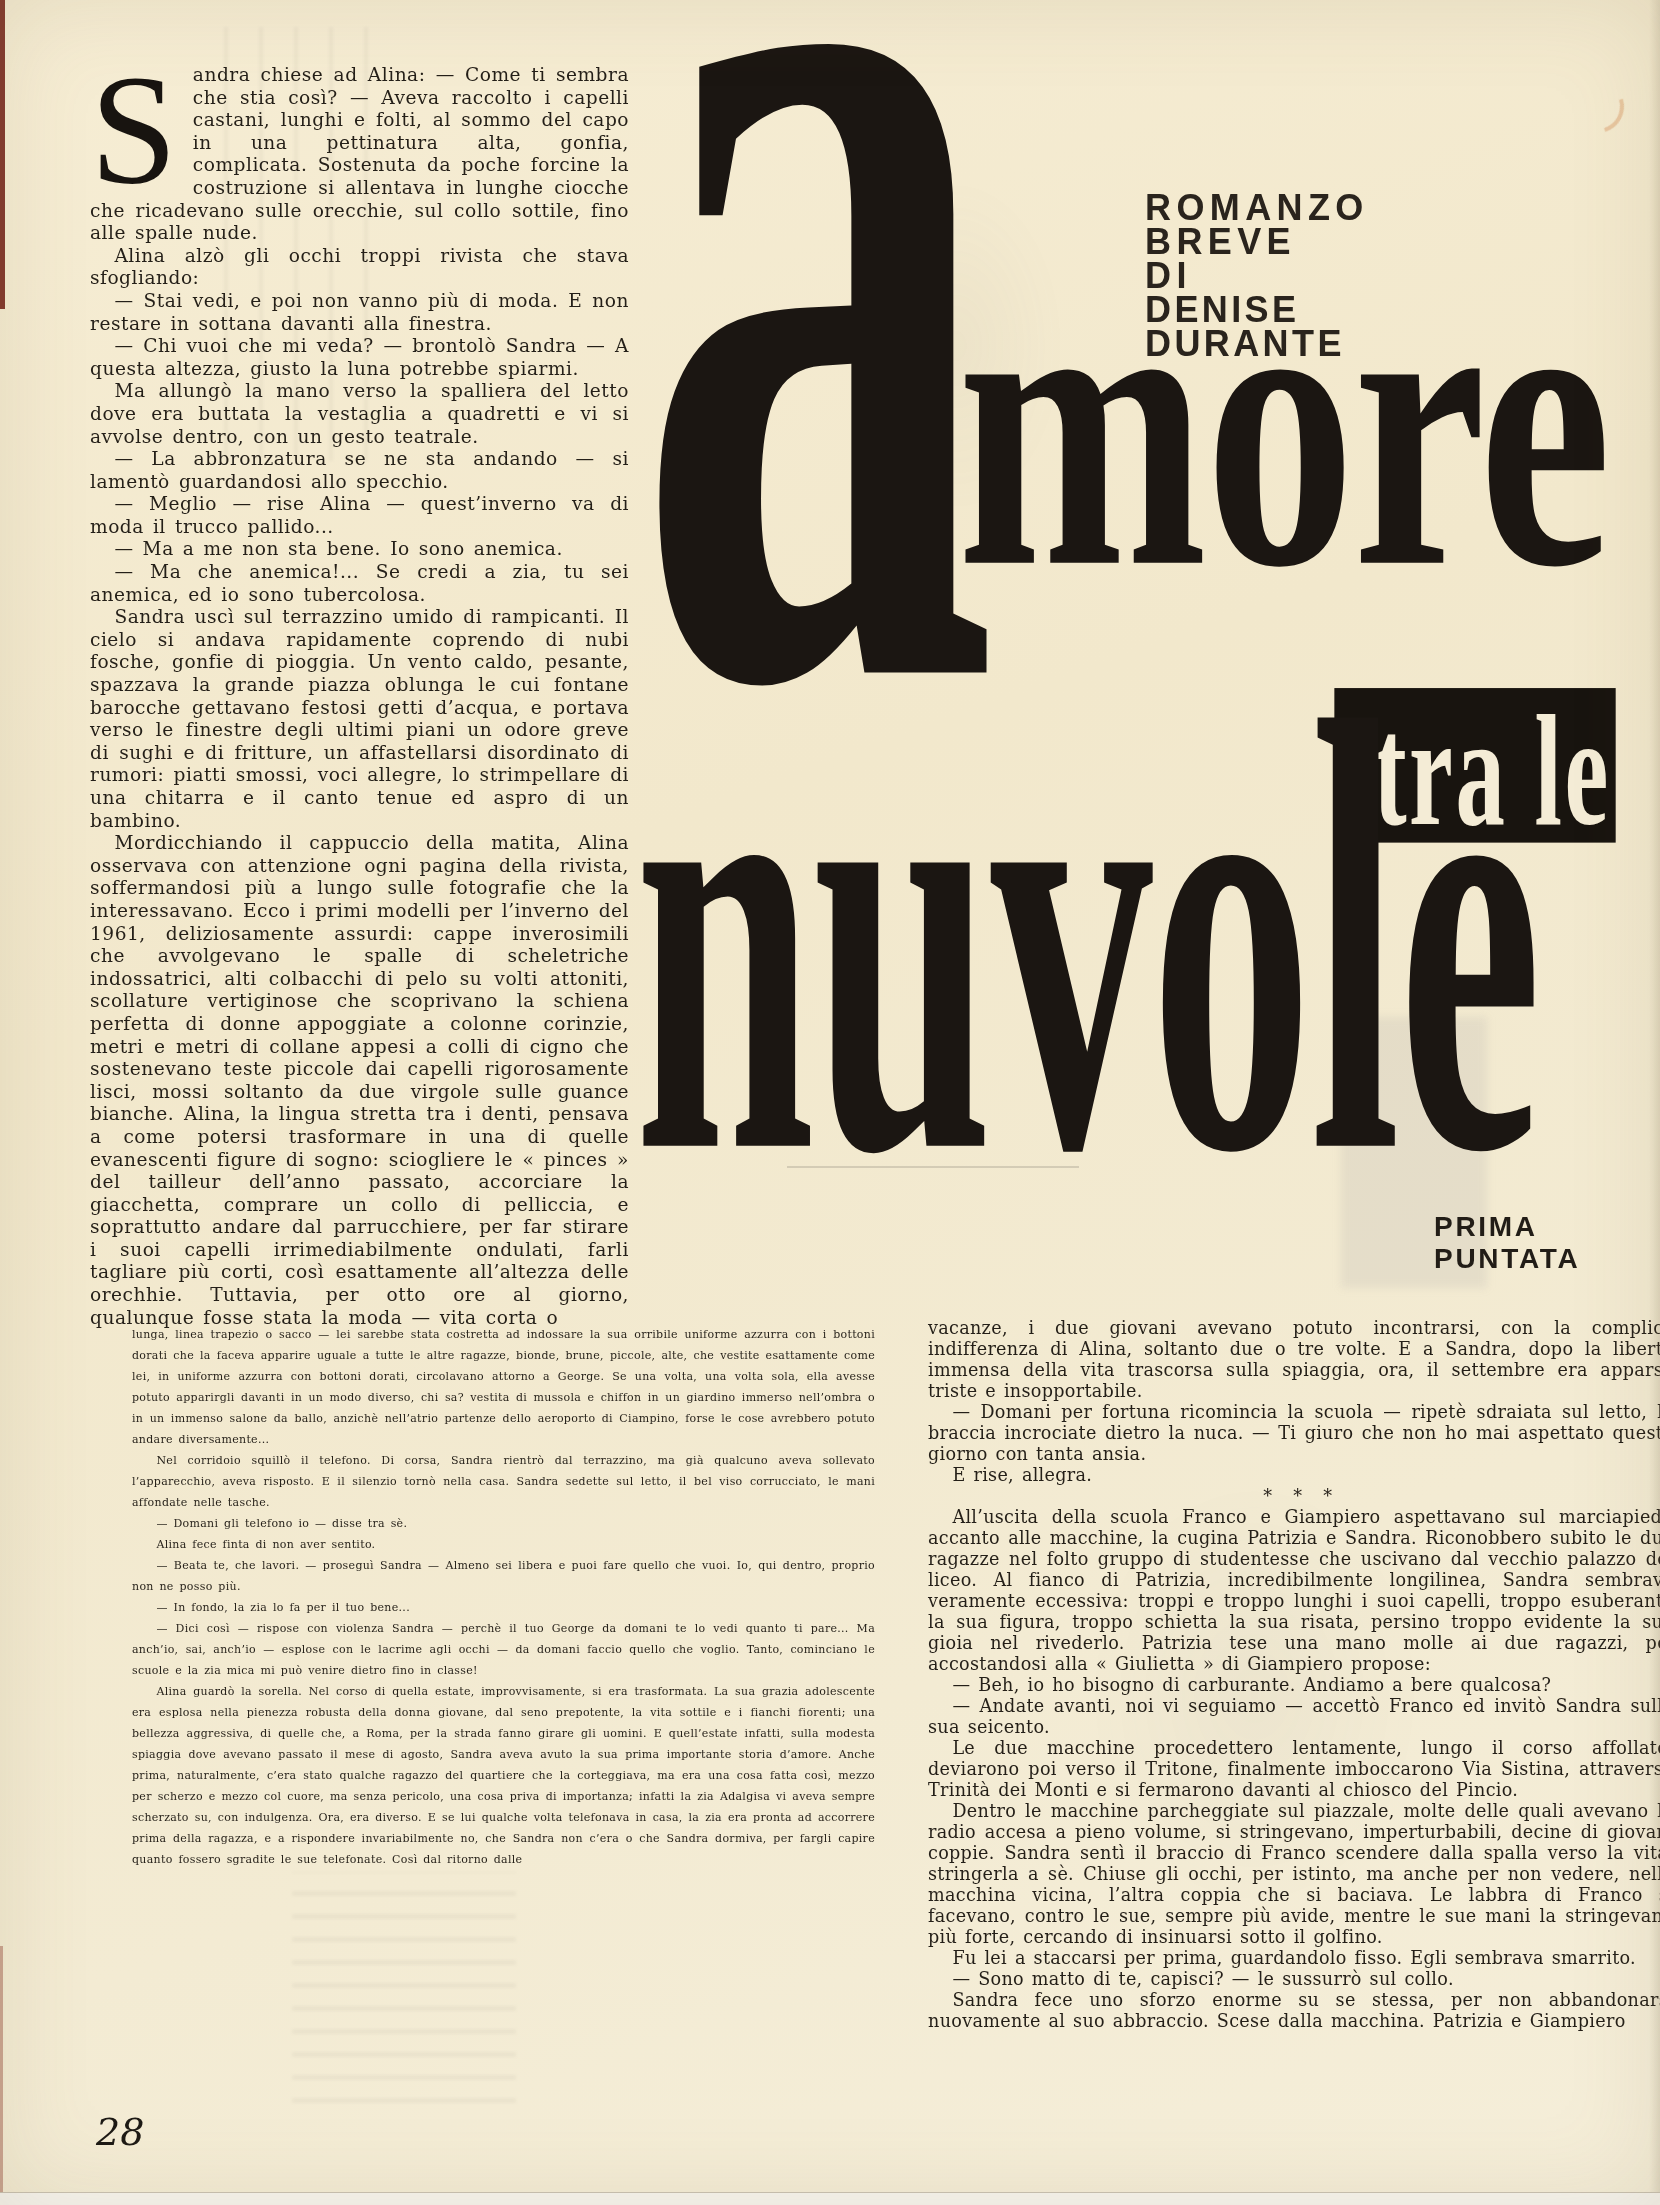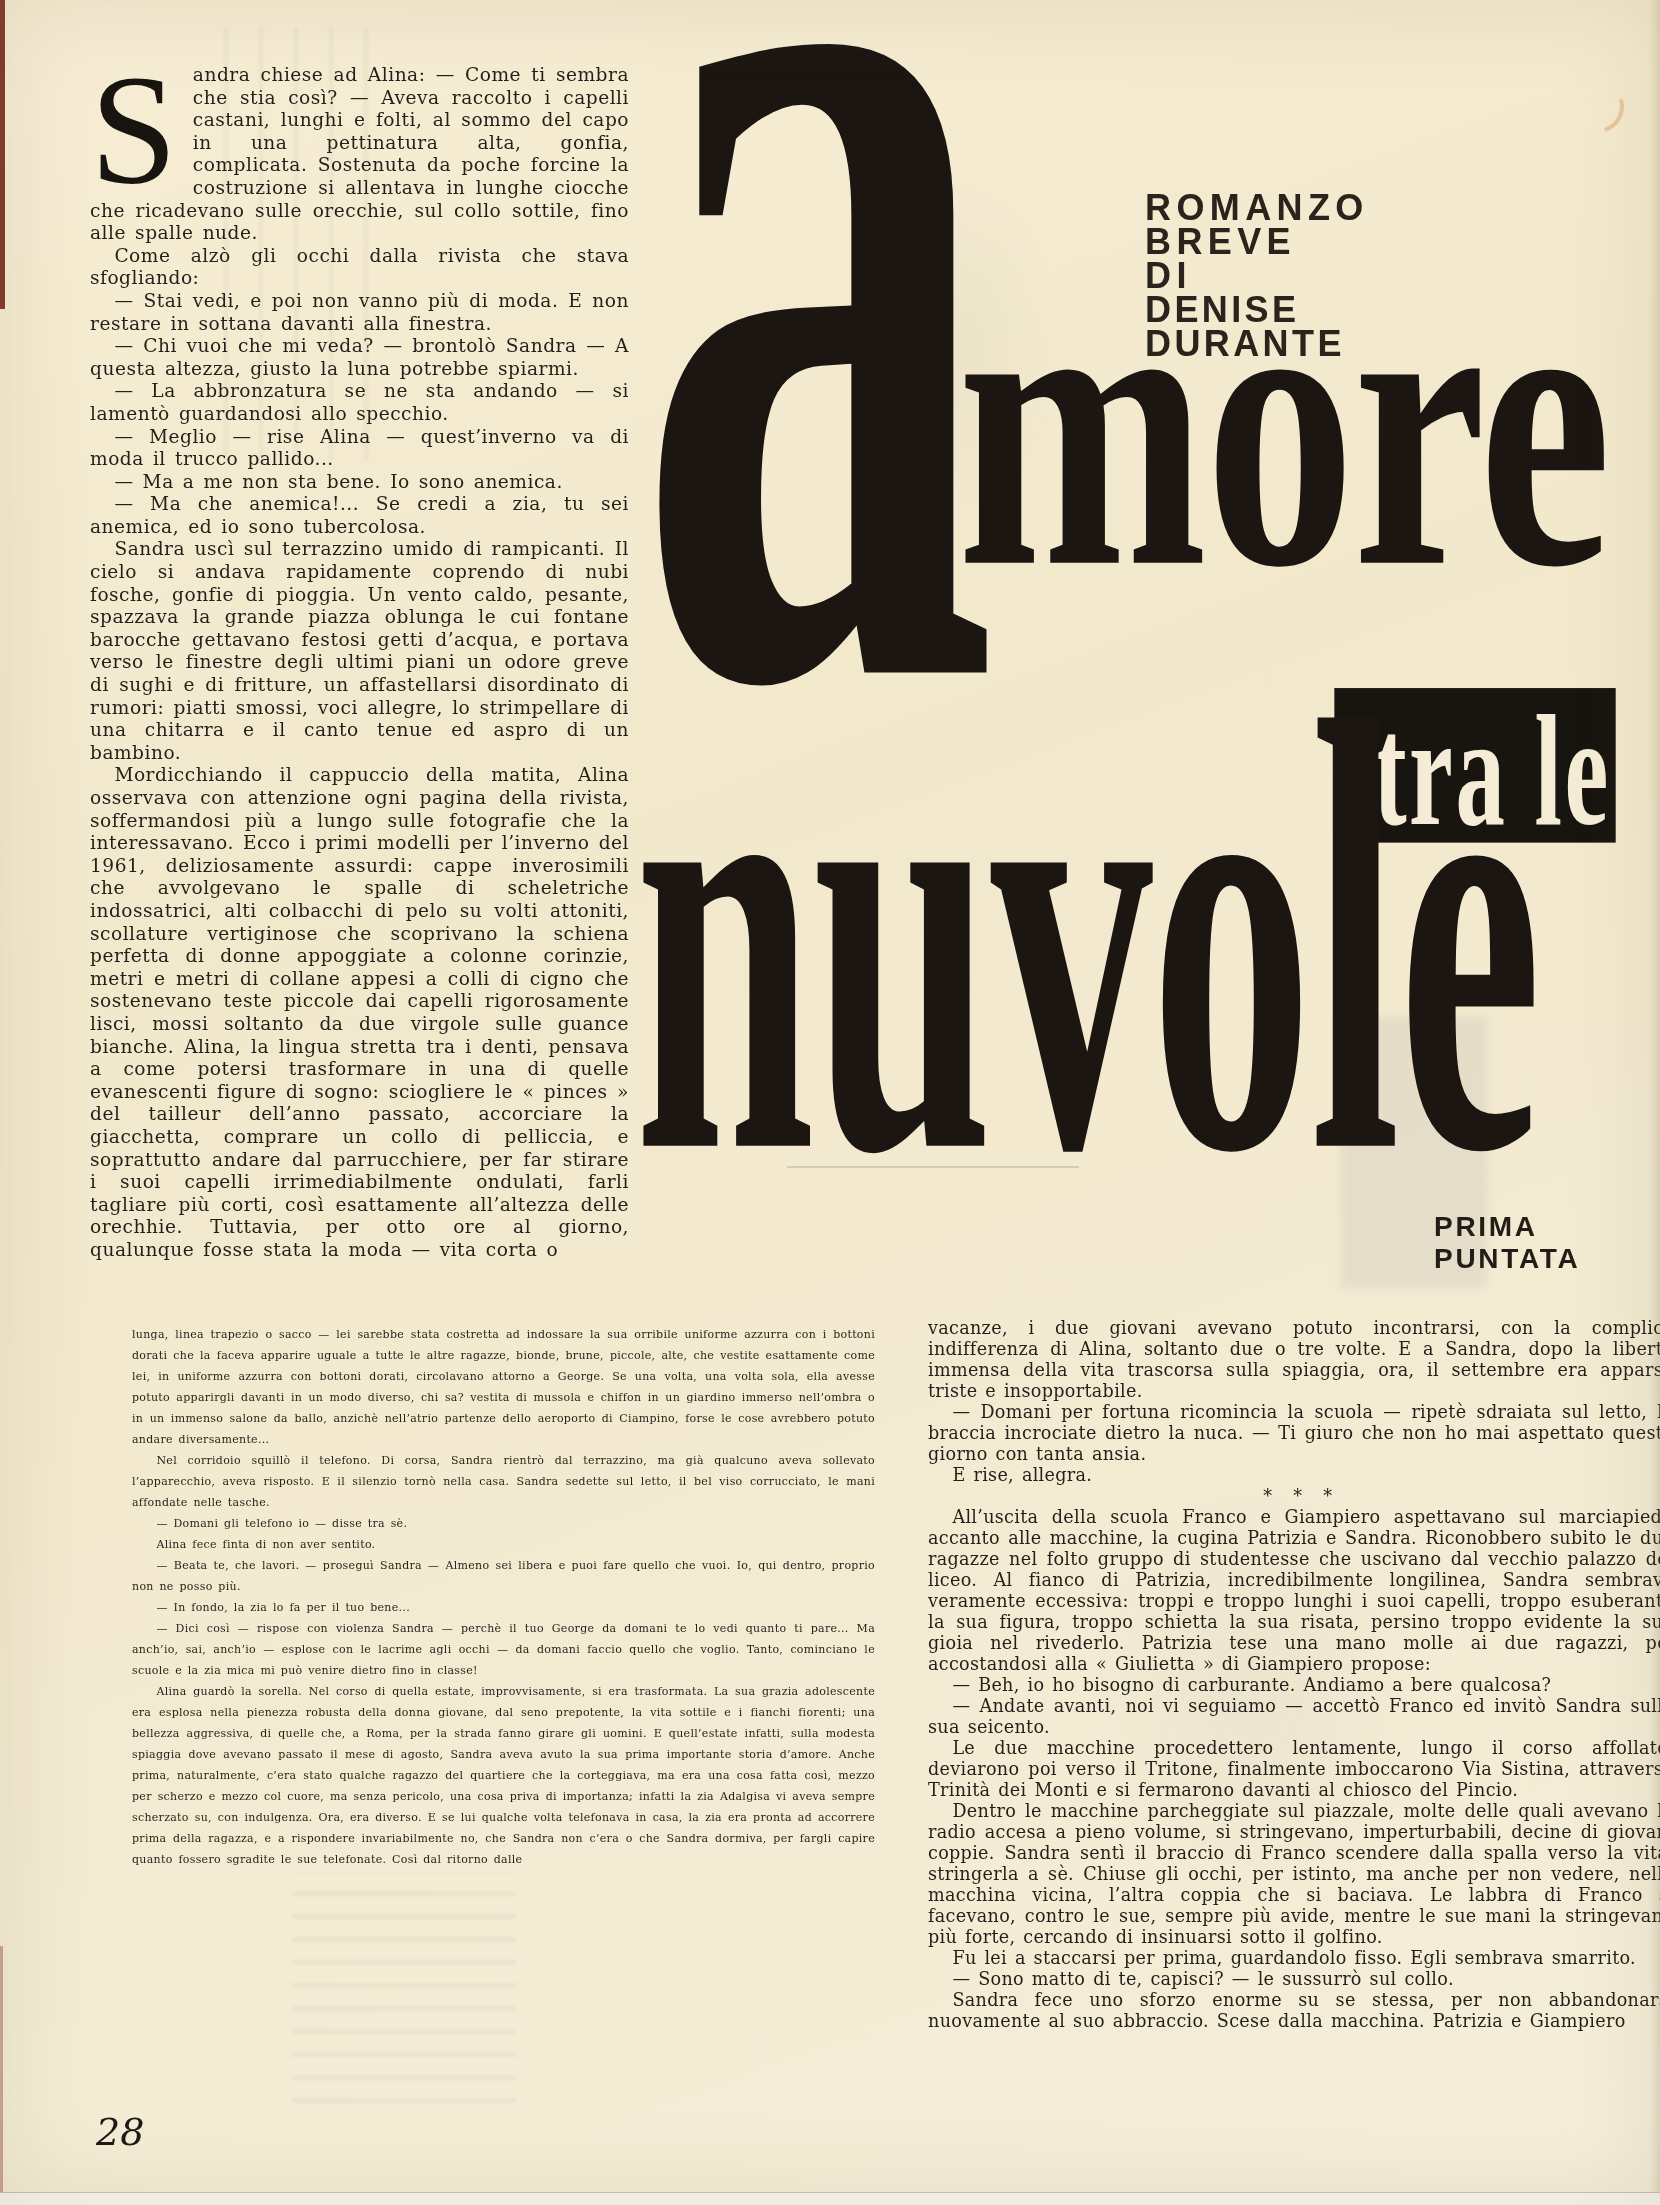--- a/index.html
+++ b/index.html
@@ -118,23 +118,24 @@
     <text class="title-text" transform="translate(936,1690) scale(0.525,1)" font-size="910" letter-spacing="-6">nuvole</text>
   </svg>
 
   <div id="episode">PRIMA PUNTATA</div>
 
   <div id="col-narrow" class="col">
     <p class="para p-first">
       <span class="dropcap">S</span><span>andra chiese ad Alina: — Come ti sembra che stia così? — Aveva raccolto i capelli castani, lunghi e folti, al sommo del capo in una pettinatura alta, gonfia, complicata. Sostenuta da poche forcine la costruzione si allentava in lunghe ciocche che ricadevano sulle orecchie, sul collo sottile, fino alle spalle nude.</span>
     </p>
     <div>
-        <p class="para">Come alzò gli occhi dalla rivista che stava sfogliando:</p>
+        <p class="para">Alina alzò gli occhi troppi rivista che stava sfogliando:</p>
         <p class="para">— Stai vedi, e poi non vanno più di moda. E non restare in sottana davanti alla finestra.</p>
         <p class="para">— Chi vuoi che mi veda? — brontolò Sandra — A questa altezza, giusto la luna potrebbe spiarmi.</p>
+        <p class="para">Ma allungò la mano verso la spalliera del letto dove era buttata la vestaglia a quadretti e vi si avvolse dentro, con un gesto teatrale.</p>
         <p class="para">— La abbronzatura se ne sta andando — si lamentò guardandosi allo specchio.</p>
         <p class="para">— Meglio — rise Alina — quest’inverno va di moda il trucco pallido...</p>
         <p class="para">— Ma a me non sta bene. Io sono anemica.</p>
         <p class="para">— Ma che anemica!... Se credi a zia, tu sei anemica, ed io sono tubercolosa.</p>
         <p class="para">Sandra uscì sul terrazzino umido di rampicanti. Il cielo si andava rapidamente coprendo di nubi fosche, gonfie di pioggia. Un vento caldo, pesante, spazzava la grande piazza oblunga le cui fontane barocche gettavano festosi getti d’acqua, e portava verso le finestre degli ultimi piani un odore greve di sughi e di fritture, un affastellarsi disordinato di rumori: piatti smossi, voci allegre, lo strimpellare di una chitarra e il canto tenue ed aspro di un bambino.</p>
         <p class="para">Mordicchiando il cappuccio della matita, Alina osservava con attenzione ogni pagina della rivista, soffermandosi più a lungo sulle fotografie che la interessavano. Ecco i primi modelli per l’inverno del 1961, deliziosamente assurdi: cappe inverosimili che avvolgevano le spalle di scheletriche indossatrici, alti colbacchi di pelo su volti attoniti, scollature vertiginose che scoprivano la schiena perfetta di donne appoggiate a colonne corinzie, metri e metri di collane appesi a colli di cigno che sostenevano teste piccole dai capelli rigorosamente lisci, mossi soltanto da due virgole sulle guance bianche. Alina, la lingua stretta tra i denti, pensava a come potersi trasformare in una di quelle evanescenti figure di sogno: sciogliere le « pinces » del tailleur dell’anno passato, accorciare la giacchetta, comprare un collo di pelliccia, e soprattutto andare dal parrucchiere, per far stirare i suoi capelli irrimediabilmente ondulati, farli tagliare più corti, così esattamente all’altezza delle orechhie. Tuttavia, per otto ore al giorno, qualunque fosse stata la moda — vita corta o</p>
       </div>
   </div>
 
   <div id="col-left-wide" class="col cont">

